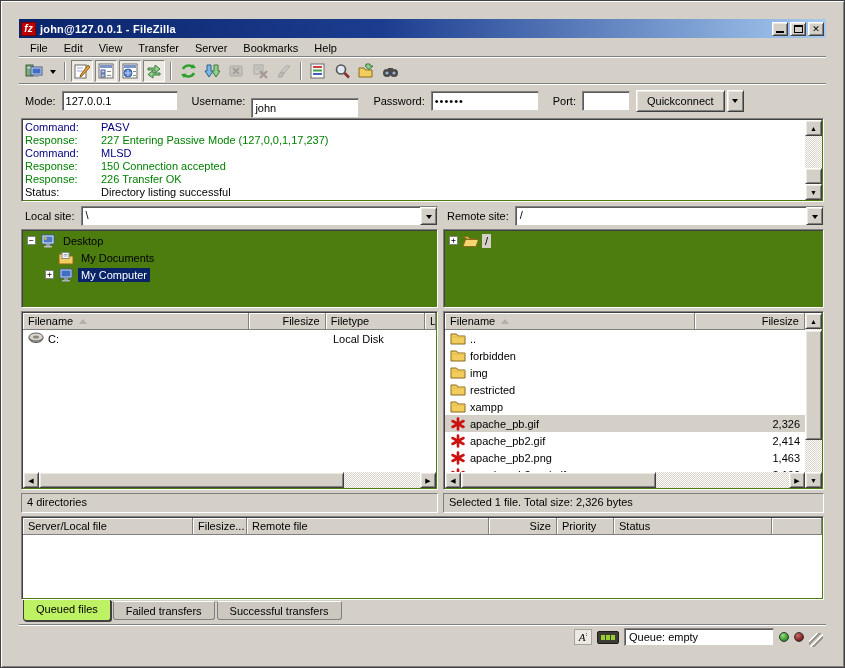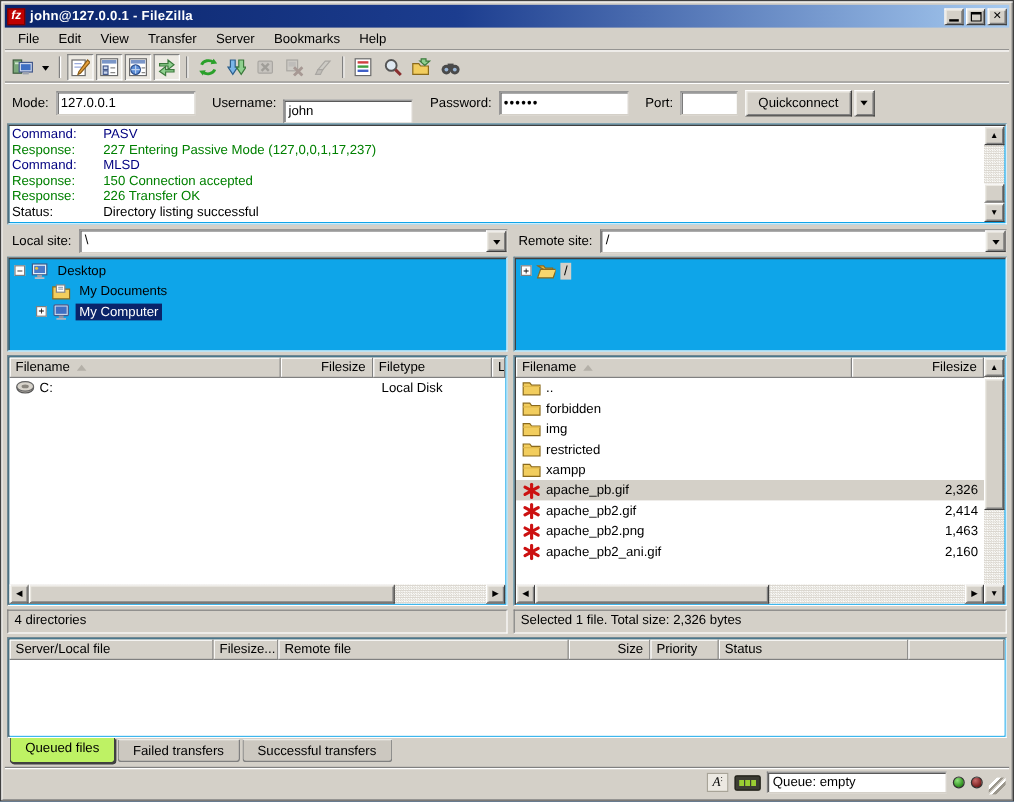--- a/index.html
+++ b/index.html
@@ -1,26 +1,26 @@
 <!DOCTYPE html>
 <html><head>
 <meta charset="utf-8">
 <style>
   * { box-sizing: border-box; margin:0; padding:0; }
   html,body { background:#3a6ea5; }
   body { font-family:"Liberation Sans","DejaVu Sans",sans-serif; font-size:11px; color:#000; }
 
   .window{ position:relative; width:845px; height:668px; background:#d4d0c8;
     border:1px solid #404040; box-shadow: inset 1px 1px 0 #fff, inset -1px -1px 0 #808080;
-    padding:3px; display:flex; flex-direction:column; }
+    padding:18px; display:flex; flex-direction:column; }
   .bvup2{ border:1px solid; border-color:#fff #404040 #404040 #fff; background:#d4d0c8;
     box-shadow: inset 1px 1px 0 #ece9e2, inset -1px -1px 0 #808080; }
   .field{ background:#fff; border:1px solid; border-color:#808080 #d4d0c8 #d4d0c8 #808080;
     box-shadow: inset 1px 1px 0 #5a5a5a; }
-  .white-sunken{ background:#0ea5e9; border:1px solid; border-color:#808080 #fff #fff #808080;
+  .white-sunken{ background:#4d7c0f; border:1px solid; border-color:#808080 #fff #fff #808080;
     box-shadow: inset 1px 1px 0 #404040; }
 
   
   .titlebar{ height:19px; background:linear-gradient(90deg,#0a246a 0%,#1c3d8f 45%,#a6caf0 100%);
     display:flex; align-items:center; padding:0 2px; gap:4px; flex:0 0 auto; }
   .fz-logo{ width:15px; height:14px; background:#bf0000; color:#fff; font-weight:bold; font-style:italic;
     font-size:10px; display:flex; align-items:center; justify-content:center; border:1px solid #7a0000; }
   .title-text{ color:#fff; font-weight:bold; flex:1; letter-spacing:.2px; }
   .tb-btns{ display:flex; gap:2px; }
   .tb-btn{ width:16px; height:14px; display:flex; align-items:center; justify-content:center;

